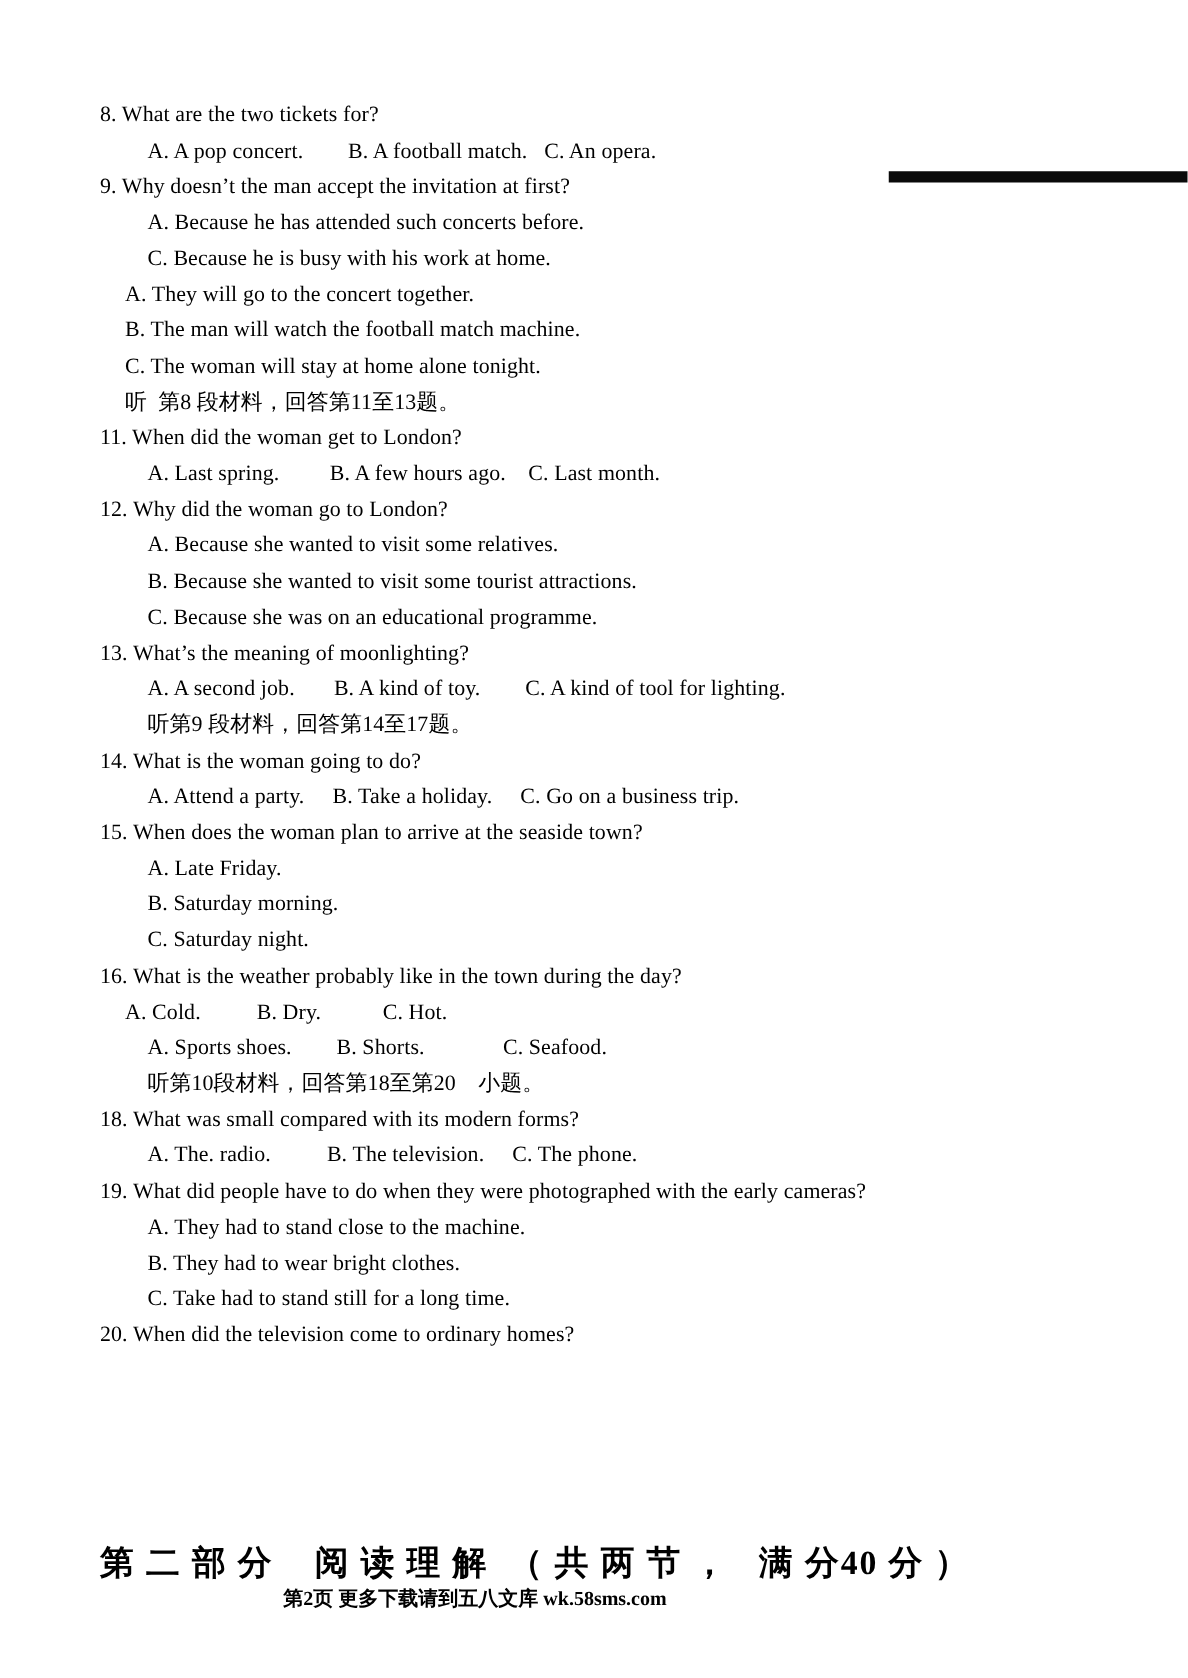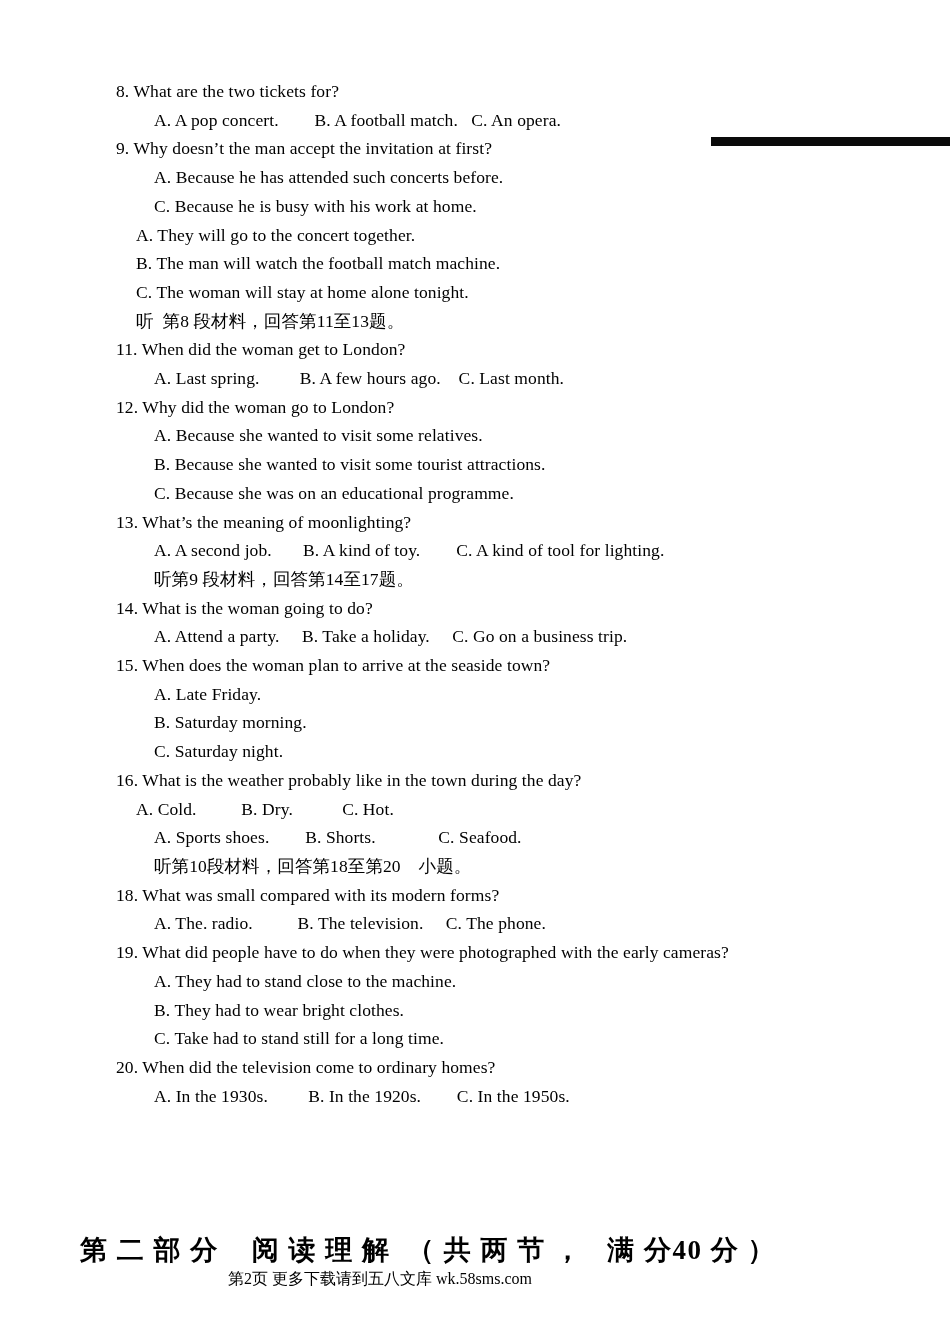--- a/index.html
+++ b/index.html
@@ -19,21 +19,20 @@
     left: 711px;
     width: 239px;
     height: 9px;
     background: #0a0a0a;
   }
   .doc {
     position: absolute;
     top: 77px;
     left: 0;
     width: 766px;
-    padding-left: 36px;
   }
   .line {
     font-size: 17.5px;
     line-height: 28.7px;
     white-space: pre-wrap;
     letter-spacing: 0.1px;
   }
   .line.q { padding-left: 80px; }
   .line.m { padding-left: 100px; }
   .line.o { padding-left: 118px; }
@@ -49,20 +48,21 @@
     text-align: right;
   }
   .footer {
     position: absolute;
     top: 1269px;
     left: 0;
     width: 760px;
     text-align: center;
     font-size: 16px;
     font-family: "Liberation Serif", "DejaVu Serif", serif;
+    font-weight: bold;
   }
 </style>
 </head>
 <body>
 
 <div class="page">
   <div class="artifact-bar"></div>
   <div class="doc" id="doc-lines">
       <div class="line q">8. What are the two tickets for?</div>
       <div class="line o">A. A pop concert.        B. A football match.   C. An opera.</div>
@@ -92,17 +92,16 @@
       <div class="line m">A. Cold.          B. Dry.           C. Hot.</div>
       <div class="line o">A. Sports shoes.        B. Shorts.              C. Seafood.</div>
       <div class="line o">听第10段材料，回答第18至第20    小题。</div>
       <div class="line q">18. What was small compared with its modern forms?</div>
       <div class="line o">A. The. radio.          B. The television.     C. The phone.</div>
       <div class="line q">19. What did people have to do when they were photographed with the early cameras?</div>
       <div class="line o">A. They had to stand close to the machine.</div>
       <div class="line o">B. They had to wear bright clothes.</div>
       <div class="line o">C. Take had to stand still for a long time.</div>
       <div class="line q">20. When did the television come to ordinary homes?</div>
-      <div class="line o">A. In the 1930s.         B. In the 1920s.        C. In the 1950s.</div>
     </div>
   <div class="heading">第 二 部 分    阅 读 理 解  （ 共 两 节 ，   满 分40 分 ）</div>
   <div class="footer">第2页 更多下载请到五八文库 wk.58sms.com</div>
 </div>
 
 </body></html>

